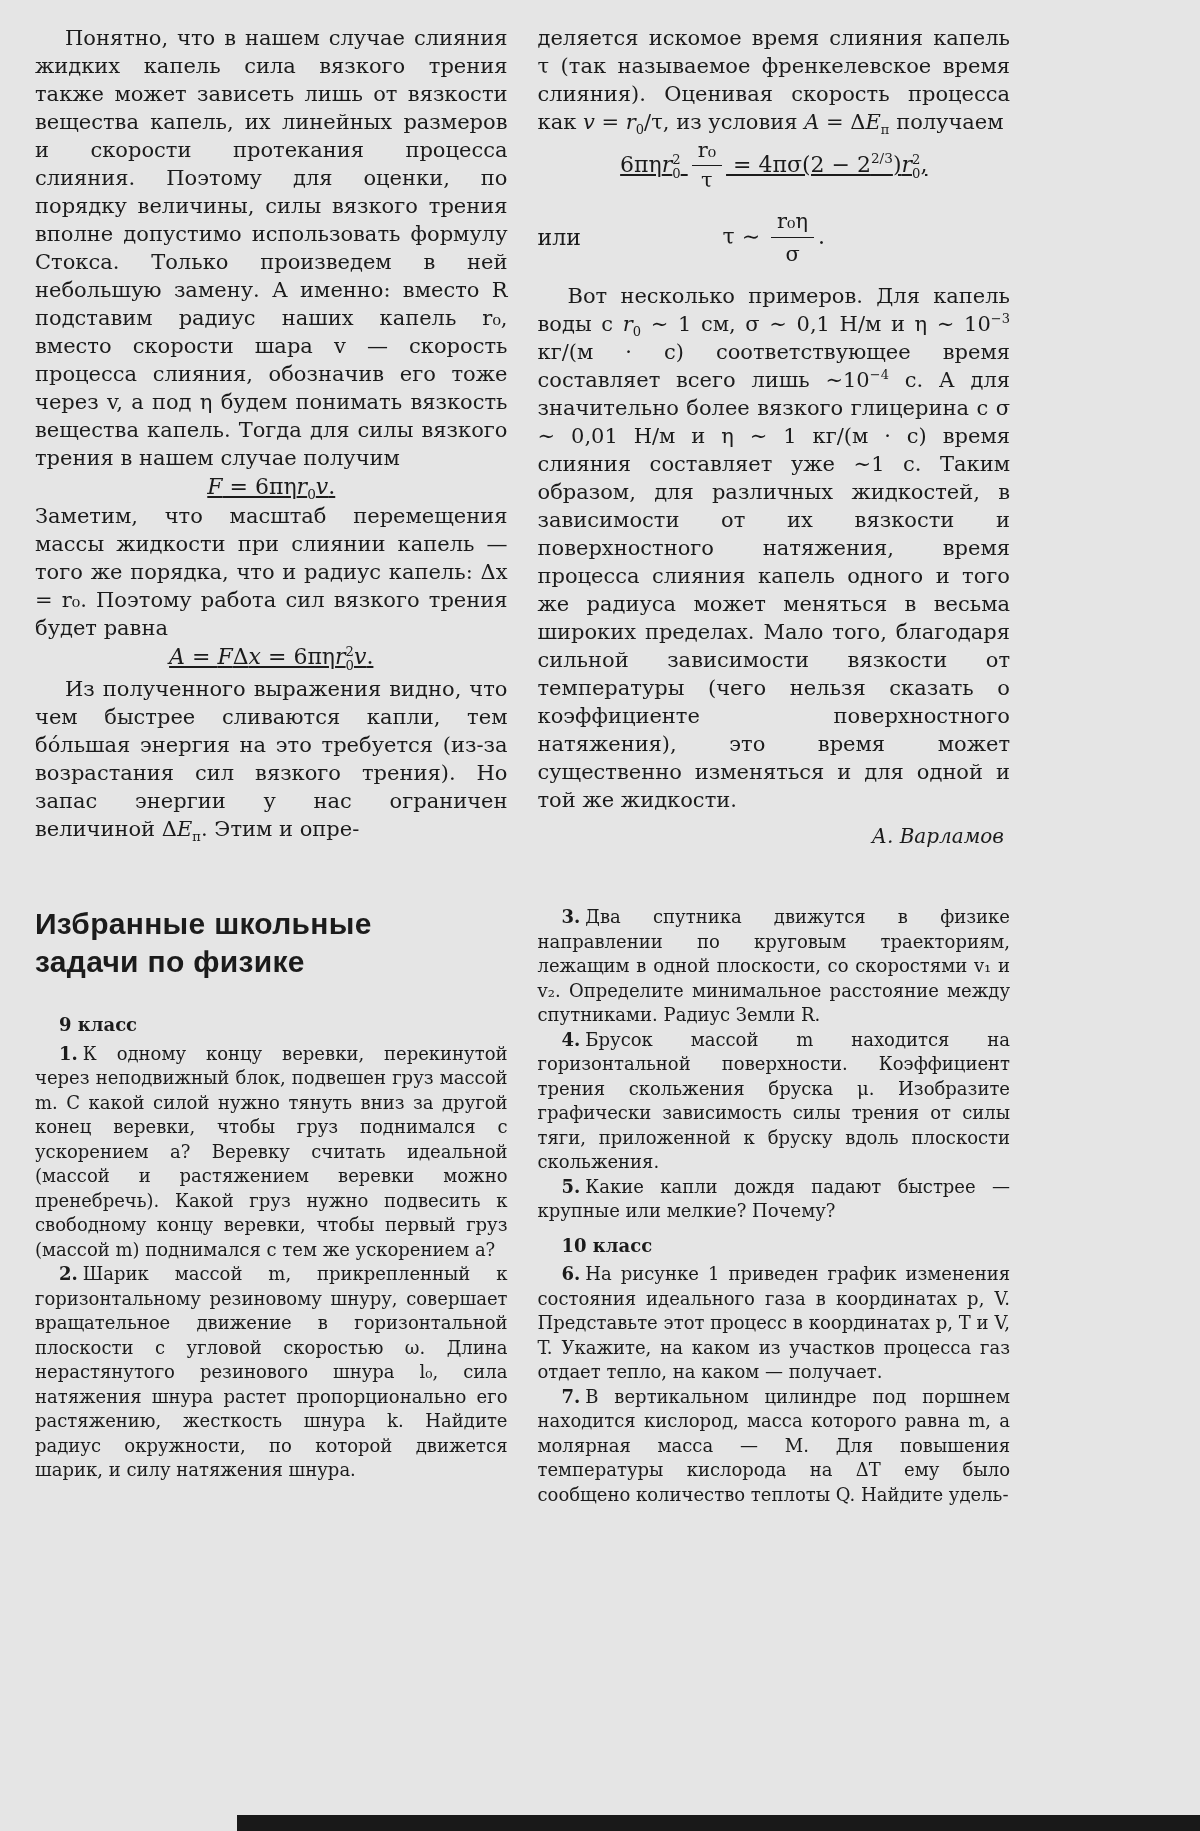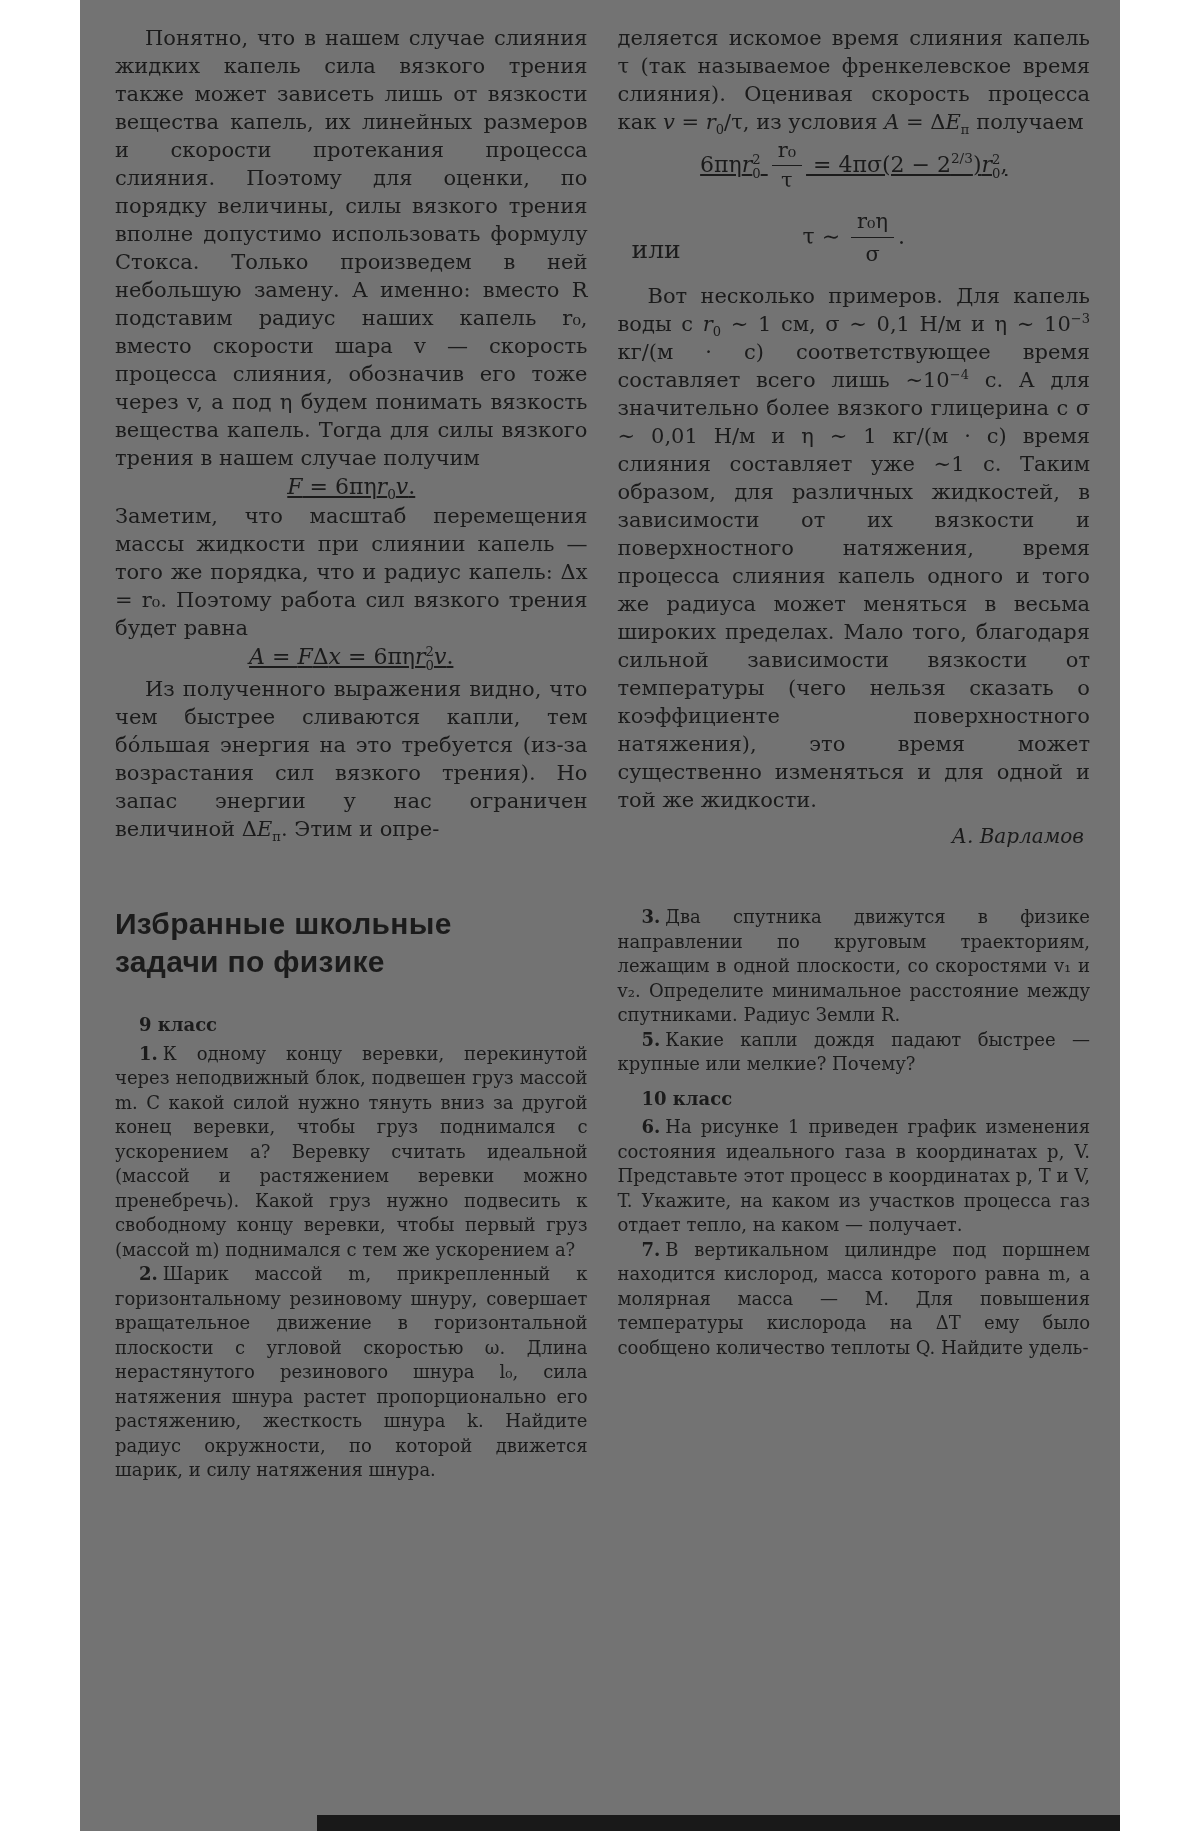--- a/index.html
+++ b/index.html
@@ -1,20 +1,20 @@
 <!DOCTYPE html>
 <html><head>
 <meta charset="utf-8">
 <style>
   * { margin:0; padding:0; box-sizing:border-box; }
   html,body { background:#ffffff; }
   .page {
     position:relative;
-    width:1040px; height:1831px;
-    background:#737373;
+    width:1200px; height:1831px;
+    background:#e5e5e5;
     color:#1b1b1b;
     font-family:"DejaVu Serif","Liberation Serif",serif;
     overflow:hidden;
     margin:0 auto;
   }
   .content { position:absolute; left:35px; top:24px; width:975px; }
   .cols { display:grid; grid-template-columns:1fr 1fr; column-gap:30px; }
 
   
   .article { font-size:21px; line-height:28px; text-align:justify; }
@@ -26,21 +26,21 @@
     display:block; text-align:center;
     font-size:22px; line-height:1.2;
     margin:2px 0;
     text-decoration:underline;
   }
   .formula-row {
     position:relative; margin:14px 0;
     display:flex; align-items:center; justify-content:center;
     min-height:58px;
   }
-  .or-label { position:absolute; left:14px; top:50%; transform:translateY(-50%); font-size:25px;margin-top:12px; }
+  .or-label { position:absolute; left:0; top:50%; transform:translateY(-50%); font-size:22px; }
   .formula-inline { display:inline-block; font-size:22px; }
   .frac { display:inline-block; vertical-align:middle; text-align:center; margin:0 4px; font-size:0.95em; }
   .frac .num { display:block; padding:0 6px 2px; border-bottom:1.5px solid #1b1b1b; }
   .frac .den { display:block; padding:2px 6px 0; }
   .ss { display:inline-block; font-size:0.6em; line-height:1.05; vertical-align:-0.45em; text-align:left; }
   .ss span { display:block; }
   .author { text-align:right; font-style:italic; font-size:20px; margin-top:8px; padding-right:6px; }
 
   
   .problems { margin-top:55px; }
@@ -99,20 +99,23 @@
         </p>
         <p class="problem">
           <b>2.</b><span>Шарик массой m, прикрепленный к горизонтальному резиновому шнуру, совершает вращательное движение в горизонтальной плоскости с угловой скоростью ω. Длина нерастянутого резинового шнура l₀, сила натяжения шнура растет пропорционально его растяжению, жесткость шнура k. Найдите радиус окружности, по которой движется шарик, и силу натяжения шнура.</span>
         </p>
       </div>
       <div class="pcol">
         <p class="problem">
           <b>3.</b><span>Два спутника движутся в физике направлении по круговым траекториям, лежащим в одной плоскости, со скоростями v₁ и v₂. Определите минимальное расстояние между спутниками. Радиус Земли R.</span>
         </p>
         <p class="problem">
+          <b>4.</b><span>Брусок массой m находится на горизонтальной поверхности. Коэффициент трения скольжения бруска μ. Изобразите графически зависимость силы трения от силы тяги, приложенной к бруску вдоль плоскости скольжения.</span>
+        </p>
+        <p class="problem">
           <b>5.</b><span>Какие капли дождя падают быстрее — крупные или мелкие? Почему?</span>
         </p>
         <p class="grade">10 класс</p>
         <p class="problem">
           <b>6.</b><span>На рисунке 1 приведен график изменения состояния идеального газа в координатах p, V. Представьте этот процесс в координатах p, T и V, T. Укажите, на каком из участков процесса газ отдает тепло, на каком — получает.</span>
         </p>
         <p class="problem">
           <b>7.</b><span>В вертикальном цилиндре под поршнем находится кислород, масса которого равна m, а молярная масса — M. Для повышения температуры кислорода на ΔT ему было сообщено количество теплоты Q. Найдите удель-</span>
         </p>
       </div>

